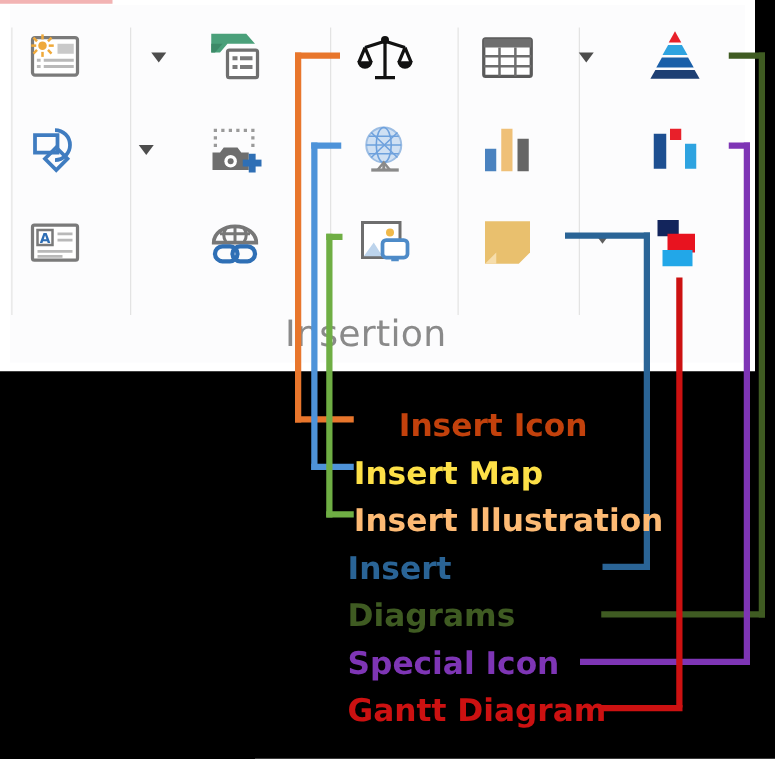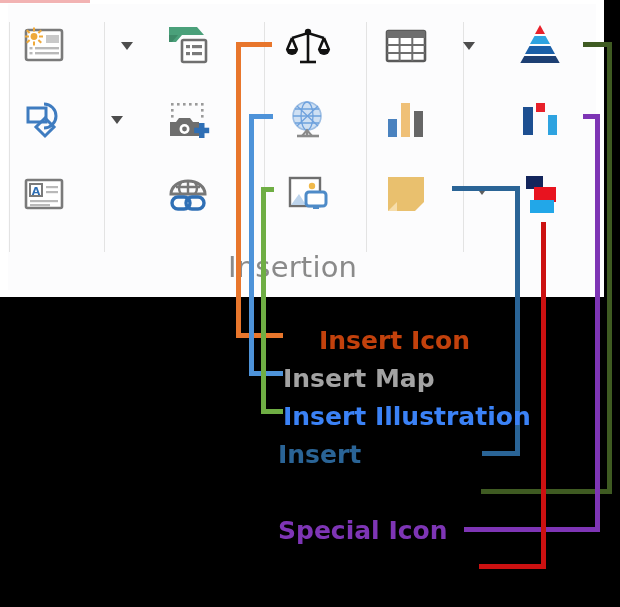--- a/index.html
+++ b/index.html
@@ -267,18 +267,20 @@
   <div class="ln" style="left:481px;top:489px;width:131px;height:5px;background:#3F5B22;"></div>
 
   <div class="ln" style="left:583px;top:114px;width:17px;height:5px;background:#7E35B5;"></div>
   <div class="ln" style="left:595px;top:114px;width:5px;height:415px;background:#7E35B5;"></div>
   <div class="ln" style="left:464px;top:527px;width:136px;height:5px;background:#7E35B5;"></div>
 
   <div class="ln" style="left:541px;top:222px;width:5px;height:344px;background:#CC1111;"></div>
   <div class="ln" style="left:479px;top:564px;width:67px;height:5px;background:#CC1111;"></div>
 
   <div class="label" style="left:279px;top:328px;color:#c2410c;margin-left:40px;">Insert Icon</div>
-  <div class="label" style="left:283px;top:366px;color:#a3a3a3;">Insert Map</div>
-  <div class="label" style="left:283px;top:404px;color:#3b82f6;">Insert Illustration</div>
+  <div class="label" style="left:283px;top:366px;color:#fde047;">Insert Map</div>
+  <div class="label" style="left:283px;top:404px;color:#fdba74;">Insert Illustration</div>
   <div class="label" style="left:278px;top:442px;color:#2A6496;">Insert</div>
+  <div class="label" style="left:278px;top:480px;color:#3F5B22;">Diagrams</div>
   <div class="label" style="left:278px;top:518px;color:#7E35B5;">Special Icon</div>
+  <div class="label" style="left:278px;top:556px;color:#CC1111;">Gantt Diagram</div>
 
 </div>
 
 </body></html>

